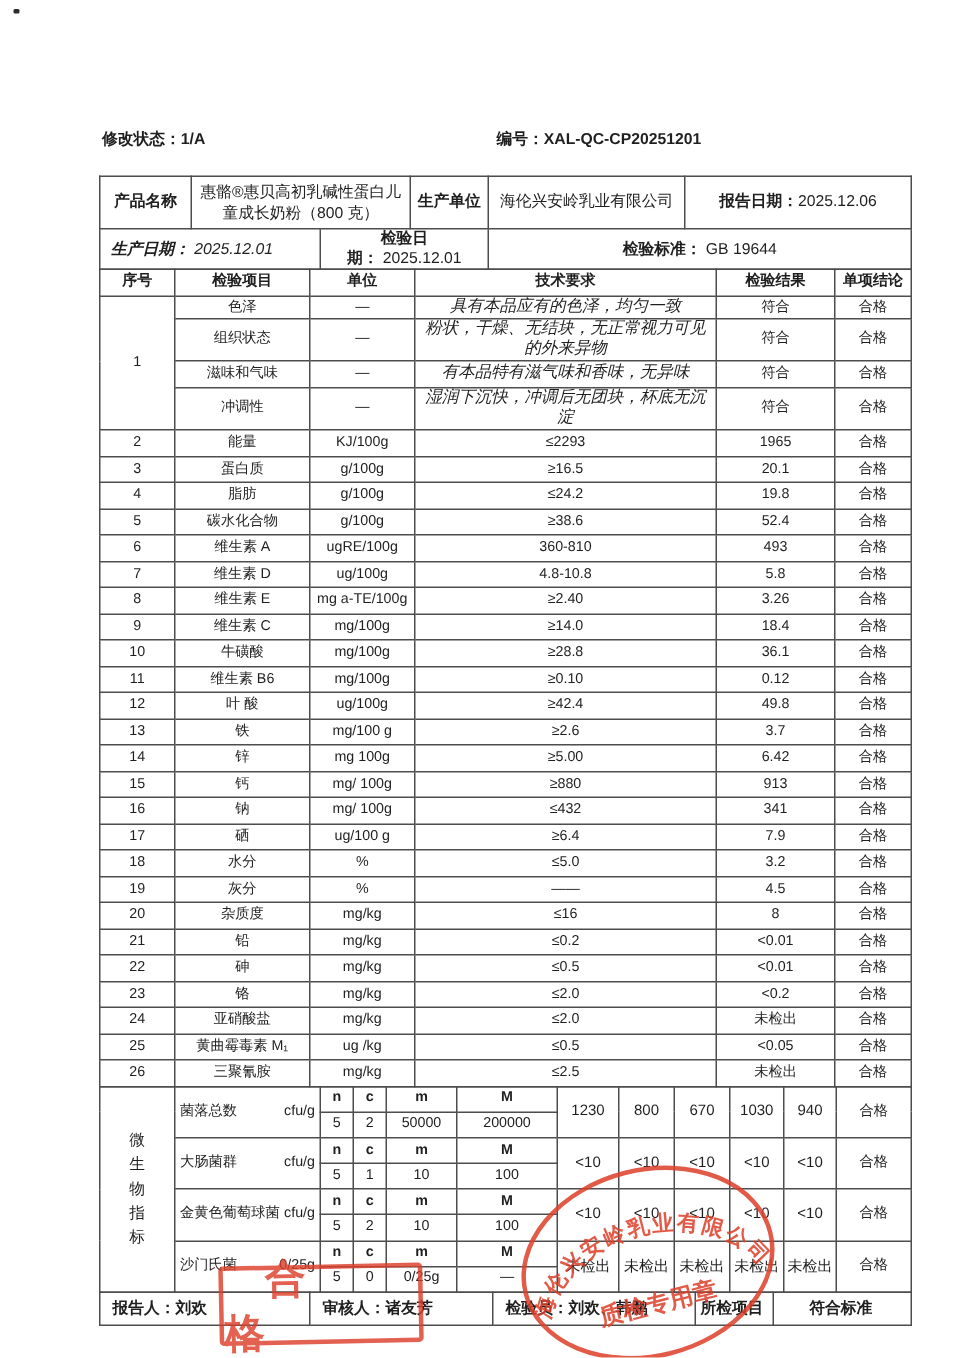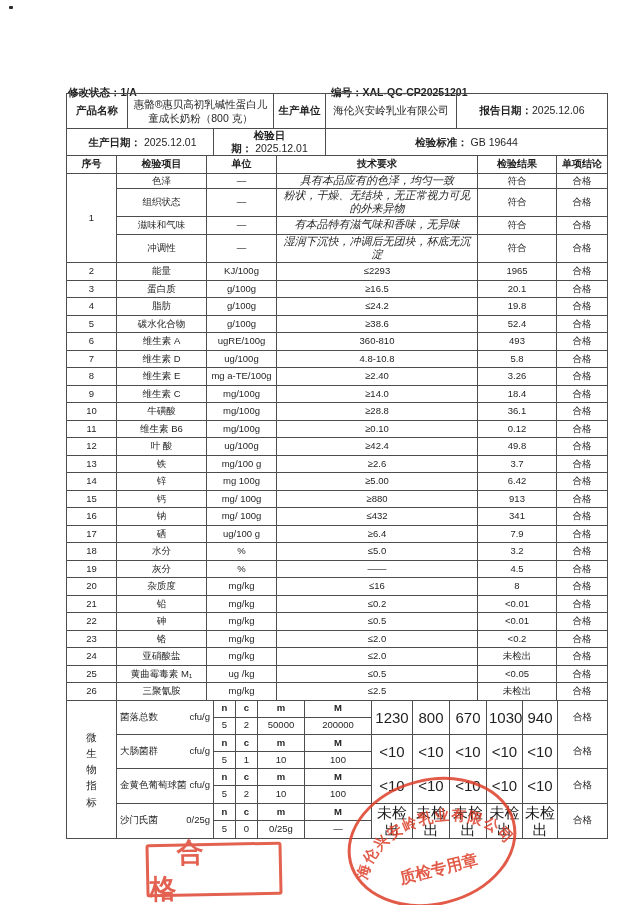--- a/index.html
+++ b/index.html
@@ -5,38 +5,38 @@
   :root { --stamp-red:#dd3f2a; --line:#4d4d4d; --ink:#1f1f1f; }
   html,body { margin:0; padding:0; }
   body { width:640px; height:905px; background:#ffffff; position:relative;
          font-family:"Liberation Sans", sans-serif; color:var(--ink); }
   .page { position:absolute; inset:0; overflow:hidden; }
   .speck { position:absolute; left:9px; top:6px; width:4px; height:3px; background:#2b2b2b; border-radius:1px; }
   .title { position:absolute; top:50px; left:66px; width:541px; text-align:center;
            font-size:22px; font-weight:700; letter-spacing:13px; text-indent:13px; color:#151515; }
   .meta  { position:absolute; top:86px; left:68px; width:539px; font-size:10.5px; font-weight:700; }
   .meta .num { position:absolute; left:263px; top:0; }
-  .content { position:absolute; left:66px; top:93px; width:541px; }
+  .content { position:absolute; left:66px; top:117px; width:541px; }
   table { border-collapse:collapse; table-layout:fixed; width:541px; }
   table + table { margin-top:-1px; }
   td, th { border:1px solid var(--line); text-align:center; vertical-align:middle;
            padding:0 2px; overflow:hidden; font-weight:400; font-size:9.5px; line-height:1.25; }
   .info td { font-size:10.5px; }
   .lbl { font-weight:700; }
   .pname { text-align:center; font-size:9.5px; padding:1px 4px; line-height:1.35; }
-  .tleft { text-align:center; padding-left:7px; }
+  .tleft { text-align:left; padding-left:7px;font-style:italic; }
   .hdr td { font-size:10px; height:14px; font-weight:700; }
   .main tr { height:17.5px; }
   .sens-r2 { height:23px; }
   .req { font-size:11px;font-style:italic; }
   .vert { display:inline-block; width:1.05em; word-break:break-all; line-height:1.55; font-size:10.5px; }
   .micro td { font-size:9.5px; height:16.2px; line-height:1.15; }
   .micro .mlabel { padding:0 3px;margin-top:40px; }
   .micro .mlabel .inner { display:flex; justify-content:space-between; align-items:center; }
-  .micro .res { font-size:15px; }
+  .micro .res { font-size:10px; }
   .sig td { height:21px; font-size:10.5px; font-weight:700; text-align:left; padding-left:8px; }
   .stamp-rect { position:absolute; left:146px; top:843px; width:130px; height:47px;
                 border:3px solid var(--stamp-red); border-radius:3px; transform:rotate(-1.2deg);
                 display:flex; align-items:center; justify-content:center; opacity:.82;
                 font-size:27px; font-weight:700; color:var(--stamp-red);
                 letter-spacing:28px; text-indent:28px; }
   .stamp-oval { position:absolute; left:344px; top:776px; width:176px; height:132px;
                 transform:rotate(-14deg); opacity:.85; pointer-events:none; z-index:5; }
 </style>
 </head>
@@ -440,20 +440,38 @@
           </tr>
           <tr>
             <td>5</td>
             <td>0</td>
             <td>0/25g</td>
             <td>—</td>
           </tr>
         </tbody>
     </table>
 
+    <table class="sig">
+      <colgroup>
+          <col style="width:140px">
+          <col style="width:122px">
+          <col style="width:135px">
+          <col style="width:52px">
+          <col style="width:92px">
+        </colgroup>
+      <tbody>
+          <tr>
+        <td><span>报告人：</span><span>刘欢</span></td>
+        <td><span>审核人：</span><span>诸友芳</span></td>
+        <td><span>检验员：</span><span>刘欢、韩鹏</span></td>
+        <td style="padding-left:3px">所检项目</td>
+        <td style="text-align:center;padding-left:0">符合标准</td>
+      </tr>
+    </tbody>
+      </table>
   </div>
 
   <div class="stamp-rect">合格</div>
 
   <svg class="stamp-oval" viewBox="0 0 176 132">
     <ellipse cx="88" cy="66" rx="84" ry="62" fill="none" stroke="#dd3f2a" stroke-width="3"></ellipse>
     <path id="arcpath" d="M 16,86 A 75,55 0 0 1 160,86" fill="none"></path>
     <text font-size="14.5" fill="#dd3f2a" font-weight="700" letter-spacing="1.5">
       <textPath href="#arcpath" startOffset="50%" text-anchor="middle">海伦兴安岭乳业有限公司</textPath>
     </text>

